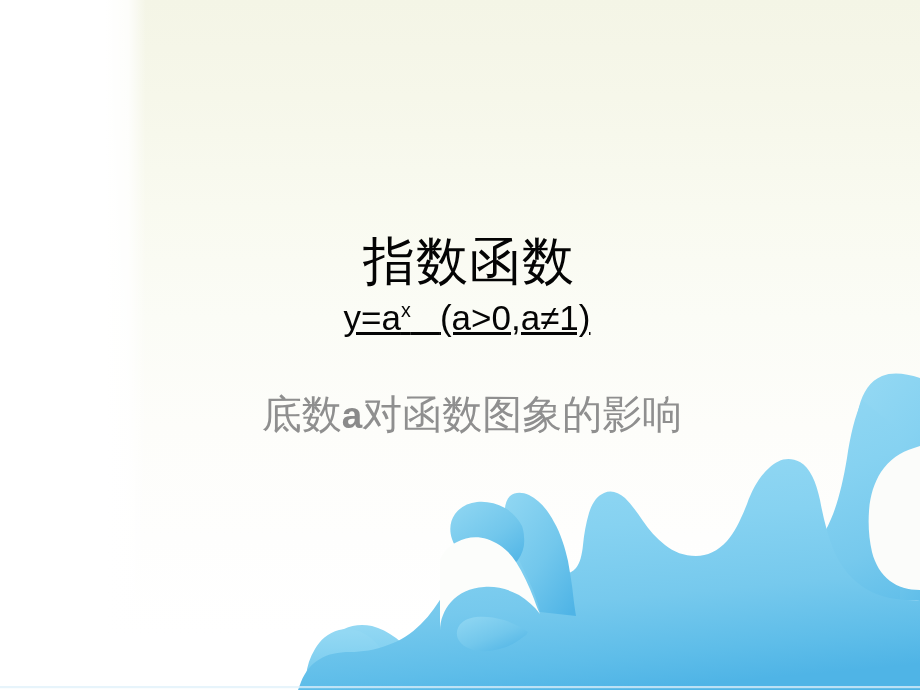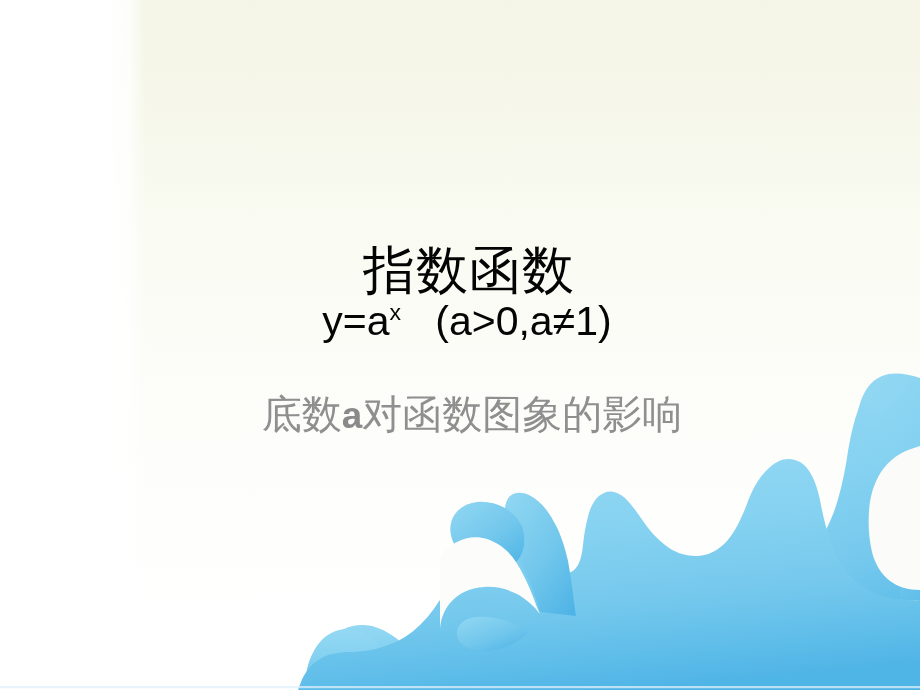--- a/index.html
+++ b/index.html
@@ -75,37 +75,37 @@
     text-align: center;
     padding-left: 18px;
     box-sizing: border-box;
     font-family: "Liberation Serif", "DejaVu Serif", serif;
     font-size: 52px;
     line-height: 1.08;
     font-weight: 400;
     color: #040404;
     letter-spacing: 1px;
     white-space: nowrap;
-    margin-top: 9px;
   }
 
   .formula {
     position: absolute;
     left: 0;
     top: 299px;
     width: 920px;
     text-align: center;
     padding-left: 14px;
     box-sizing: border-box;
     font-family: "Liberation Sans", "DejaVu Sans", sans-serif;
-    font-size: 41px;
+    font-size: 35px;
     line-height: 1.1;
     font-weight: 400;
     color: #050505;
     white-space: pre;
+    text-decoration: underline;
   }
   .formula sup {
     font-size: 0.56em;
     vertical-align: super;
     line-height: 0;
   }
 
   .subtitle {
     position: absolute;
     left: 0;

